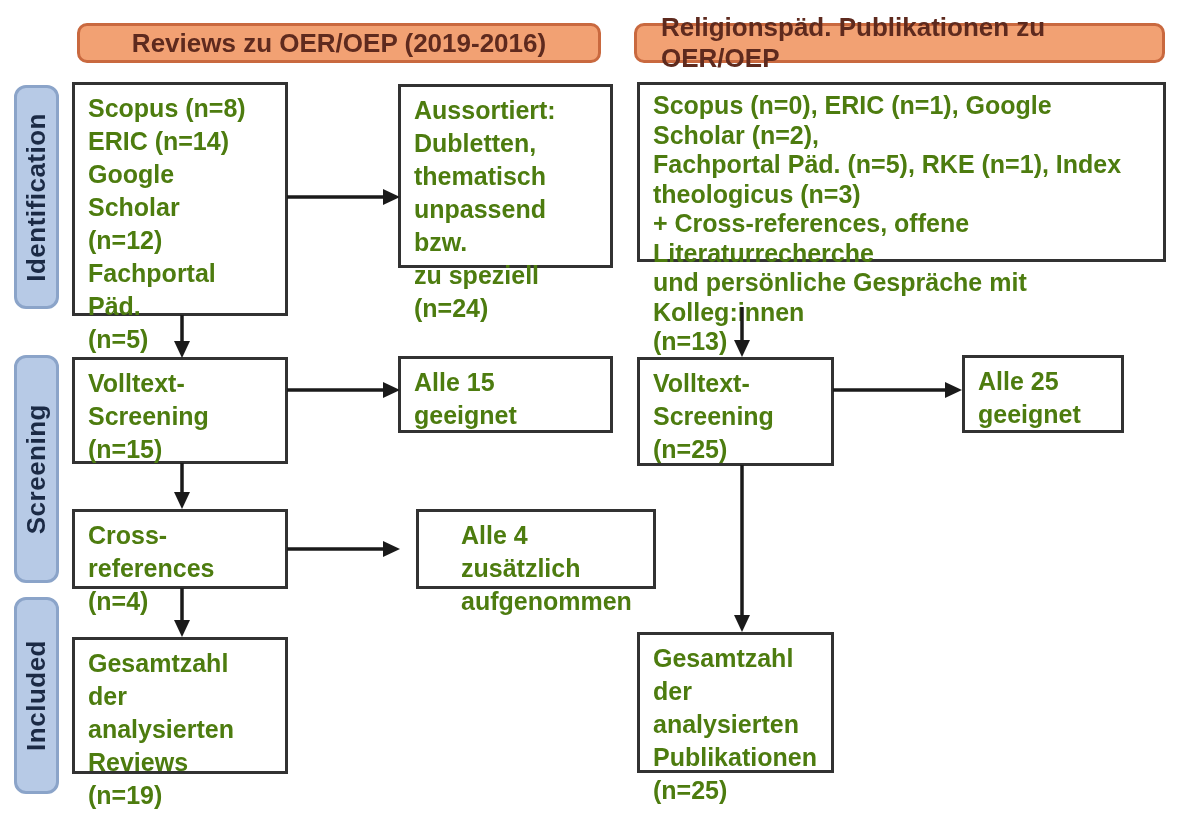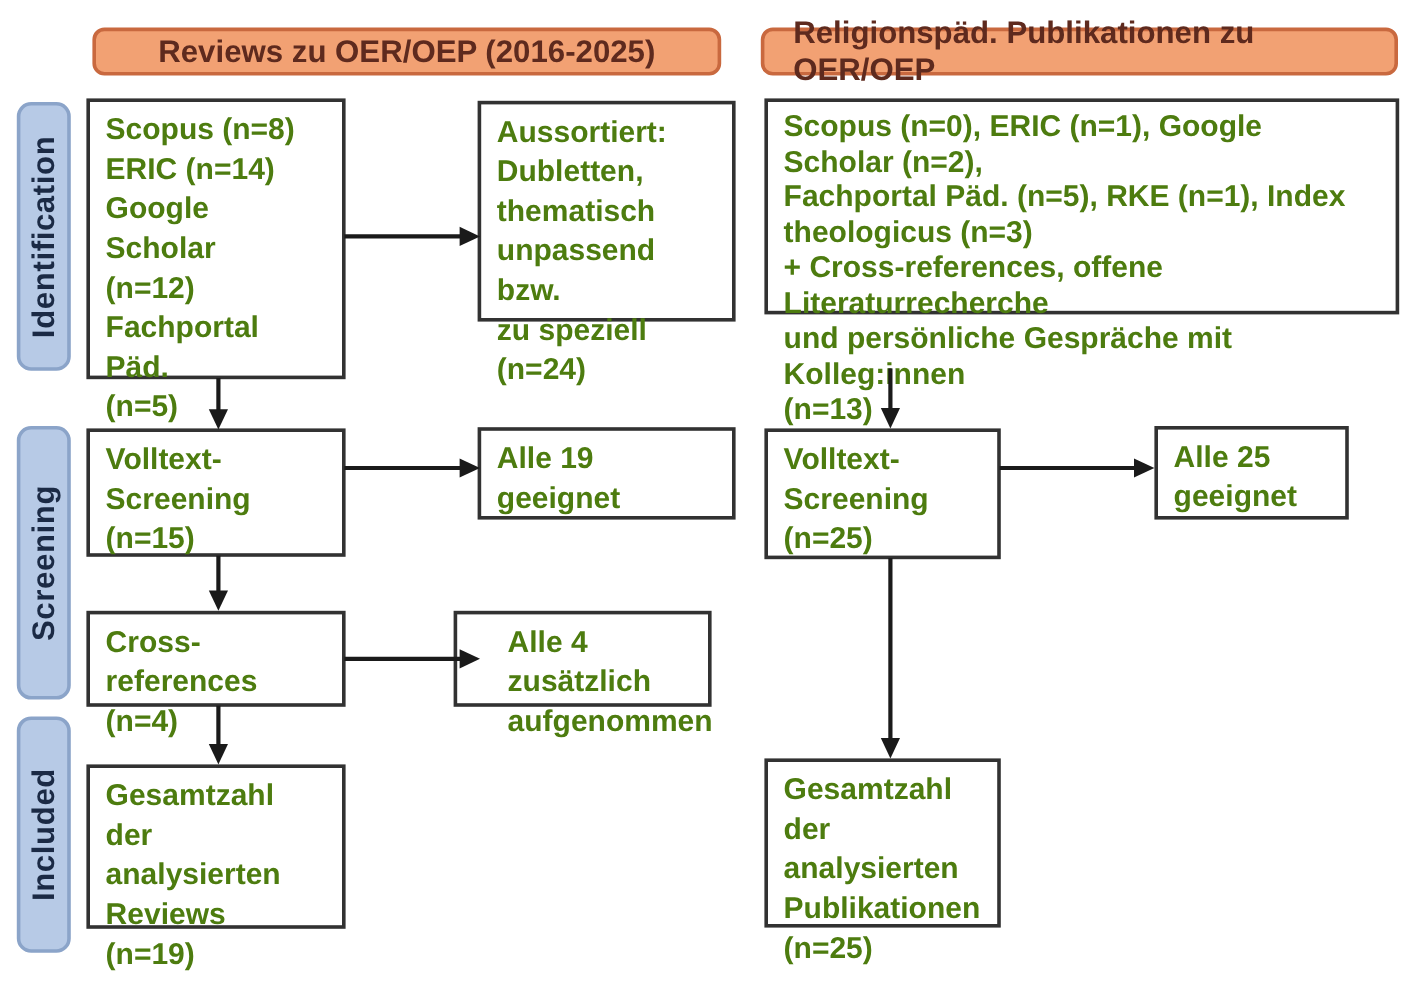--- a/index.html
+++ b/index.html
@@ -36,33 +36,33 @@
     padding:7px 13px; white-space:pre-line;
   }
   .b-l1 { left:72px;  top:82px;  width:216px; height:234px; }
   .b-l2 { left:398px; top:84px;  width:215px; height:184px; }
   .b-r1 { left:637px; top:82px;  width:529px; height:180px; line-height:1.18; padding-top:6px; }
   .b-l3 { left:72px;  top:357px; width:216px; height:107px; }
   .b-l4 { left:398px; top:356px; width:215px; height:77px;  }
   .b-r2 { left:637px; top:357px; width:197px; height:109px; }
   .b-r3 { left:962px; top:355px; width:162px; height:78px;  }
   .b-l5 { left:72px;  top:509px; width:216px; height:80px;  }
-  .b-l6 { left:378px; top:509px; width:215px; height:80px;padding-left:42px;  }
+  .b-l6 { left:416px; top:509px; width:240px; height:80px;padding-left:42px;  }
   .b-l7 { left:72px;  top:637px; width:216px; height:137px; }
   .b-r4 { left:637px; top:632px; width:197px; height:141px; }
 
   .arrows { position:absolute; left:0; top:0; pointer-events:none; }
 </style>
 </head>
 <body>
 
 <div class="canvas">
 
   <div class="header h-left">
-    <span>Reviews zu OER/OEP (2016-2025)</span>
+    <span>Reviews zu OER/OEP (2019-2016)</span>
   </div>
   <div class="header h-right">
     <span>Religionspäd. Publikationen zu OER/OEP</span>
   </div>
 
   <div class="stage s-ident">
     <span>Identification</span>
   </div>
   <div class="stage s-screen">
     <span>Screening</span>
@@ -80,21 +80,21 @@
 Gesamt n=39</div>
   <div class="box b-l2">Aussortiert:
 Dubletten,
 thematisch
 unpassend bzw.
 zu speziell
 (n=24)</div>
   <div class="box b-l3">Volltext-
 Screening
 (n=15)</div>
-  <div class="box b-l4">Alle 19 geeignet</div>
+  <div class="box b-l4">Alle 15 geeignet</div>
   <div class="box b-l5">Cross-references
 (n=4)</div>
   <div class="box b-l6">Alle 4 zusätzlich
 aufgenommen</div>
   <div class="box b-l7">Gesamtzahl der
 analysierten
 Reviews
 (n=19)</div>
 
   <div class="box b-r1">Scopus (n=0), ERIC (n=1), Google Scholar (n=2),

